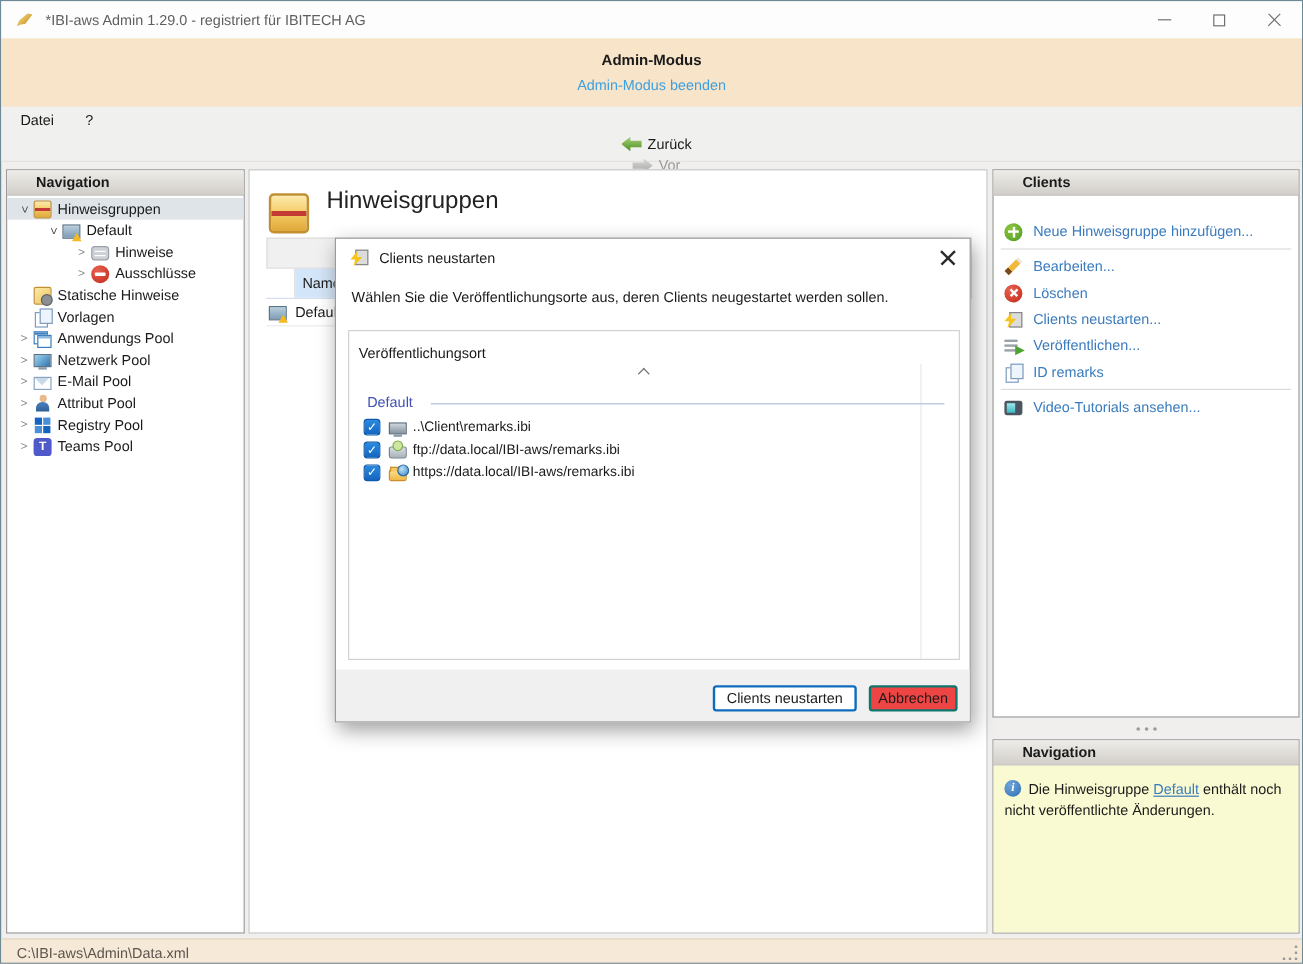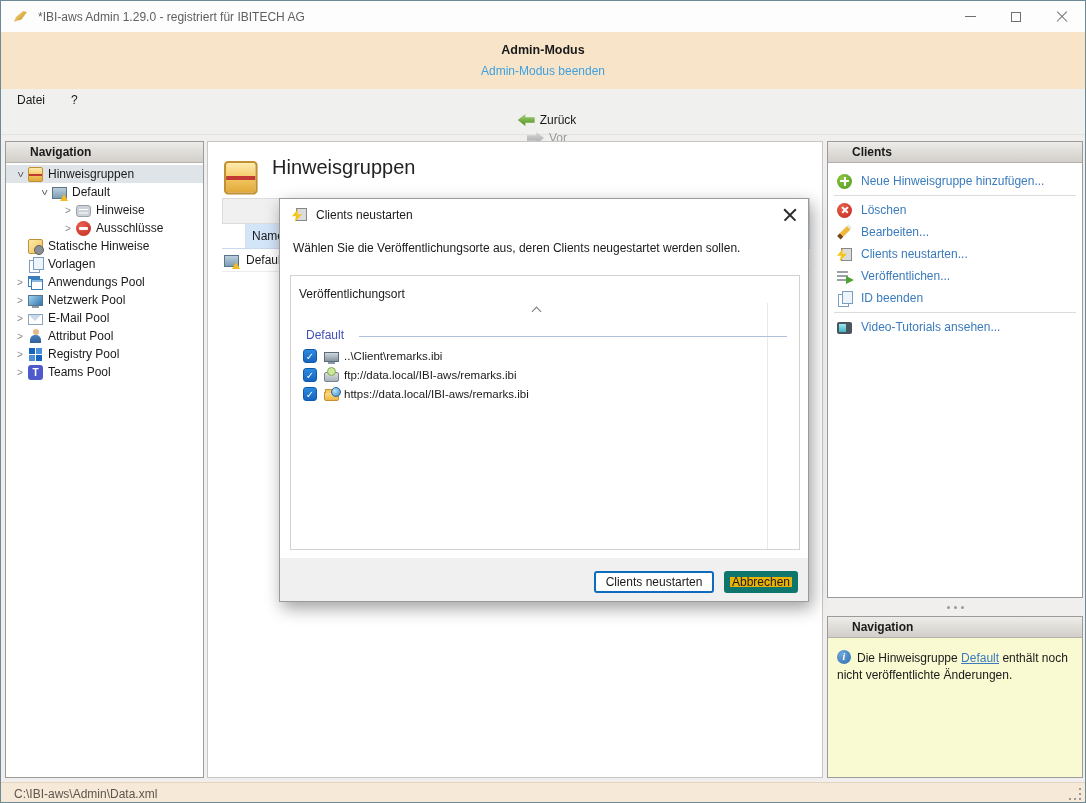--- a/index.html
+++ b/index.html
@@ -101,21 +101,21 @@
   .main-title { font-size:20px; color:#222; margin-left:20px; }
   .mtable { position:absolute; left:14px; top:56px; width:588px; }
   .mtable .tstrip { height:26px; background:#f0f0f0; border:1px solid #dcdcdc; }
   .mtable .thead { height:25px; display:flex; border-bottom:1px solid #c9d8ea; }
   .mtable .gutter { width:24px; background:#fff; border-right:1px solid #e0e0e0; }
   .mtable .hcell { flex:1; background:#d3e5f8; display:flex; align-items:center; padding-left:6px; }
   .mtable .trowm { height:23px; display:flex; align-items:center; border-bottom:1px solid #ececec; padding-left:2px; gap:7px; }
 
   
   .act-panel { left:826px; top:140px; width:256px; height:457px; }
-  .alist { padding-top:7px; }
+  .alist { padding-top:19px; }
   .aitem { display:flex; align-items:center; gap:9px; height:22px; padding-left:9px; color:#3a7bbd; white-space:nowrap; }
   .asep { height:1px; background:#dcdcdc; margin:3px 6px; }
 
   
   .vsplit { position:absolute; left:826px; top:597px; width:256px; height:18px; display:flex; align-items:center; justify-content:center; gap:4px; }
   .vsplit i { width:3px; height:3px; background:#9a9a9a; border-radius:50%; display:block; }
 
   
   .info-panel { left:826px; top:615px; width:256px; height:162px; }
   .info-body { background:#fafad2; position:absolute; left:0; top:21px; right:0; bottom:0; padding:12px 10px 0 9px; line-height:1.45; }
@@ -142,21 +142,21 @@
   .colhead { padding:11px 0 0 8px; }
   .coldiv { position:absolute; left:476px; top:27px; bottom:0; width:1px; background:#e9e9e9; }
   .grp { position:absolute; left:15px; top:52px; color:#3f51b5; }
   .grpline { position:absolute; left:68px; right:12px; top:60px; height:1px; background:#b0c0dc; }
   .ditem { position:absolute; left:3px; right:14px; height:19px; display:flex; align-items:center; gap:4px; padding-left:9px; }
   .ditem .lbl { margin-left:1px; font-size:11.5px; }
   .cbx { width:14px; height:14px; background:linear-gradient(#2a8ae0,#1565c0); border:1px solid #0f5aa8; border-radius:3px; color:#fff; font:bold 10px/13px "DejaVu Sans",sans-serif; text-align:center; flex:none; margin-right:3px; }
   .dlg-footer { position:absolute; left:0; right:0; bottom:0; height:43px; background:#f0f0f0; }
   .btn { position:absolute; top:13px; height:22px; background:#fff; border-radius:3px; font-size:12px; display:flex; align-items:center; justify-content:center; font-family:"Liberation Sans",sans-serif; }
   .btn-primary { left:314px; width:120px; border:2px solid #0f6cbd; }
-  .btn-cancel { left:444px; width:74px; border:6px solid #0f766e; background:#eab308; }
+  .btn-cancel { left:444px; width:74px; border:2px solid #0f766e; background:#ef4444; }
 </style>
 </head>
 <body>
 
 <div id="app">
 
   <div class="titlebar">
     <span class="appicon"></span>
     <span class="title">*IBI-aws Admin 1.29.0 - registriert für IBITECH AG</span>
     <span class="winbtns">
@@ -279,38 +279,38 @@
 
   <div class="panel act-panel">
     <div class="phead">Clients</div>
     <div class="alist">
       <div class="aitem">
         <span class="ico i-add"></span>
         <span>Neue Hinweisgruppe hinzufügen...</span>
       </div>
       <div class="asep"></div>
       <div class="aitem">
+        <span class="ico i-edit"></span>
+        <span>Bearbeiten...</span>
+      </div>
+      <div class="aitem">
         <span class="ico i-del"></span>
         <span>Löschen</span>
       </div>
       <div class="aitem">
-        <span class="ico i-edit"></span>
-        <span>Bearbeiten...</span>
-      </div>
-      <div class="aitem">
         <span class="ico i-restart"></span>
         <span>Clients neustarten...</span>
       </div>
       <div class="aitem">
         <span class="ico i-pub"></span>
         <span>Veröffentlichen...</span>
       </div>
       <div class="aitem">
         <span class="ico i-copy"></span>
-        <span>ID beenden</span>
+        <span>ID remarks</span>
       </div>
       <div class="asep"></div>
       <div class="aitem">
         <span class="ico i-tv"></span>
         <span>Video-Tutorials ansehen...</span>
       </div>
     </div>
   </div>
 
   <div class="vsplit">

